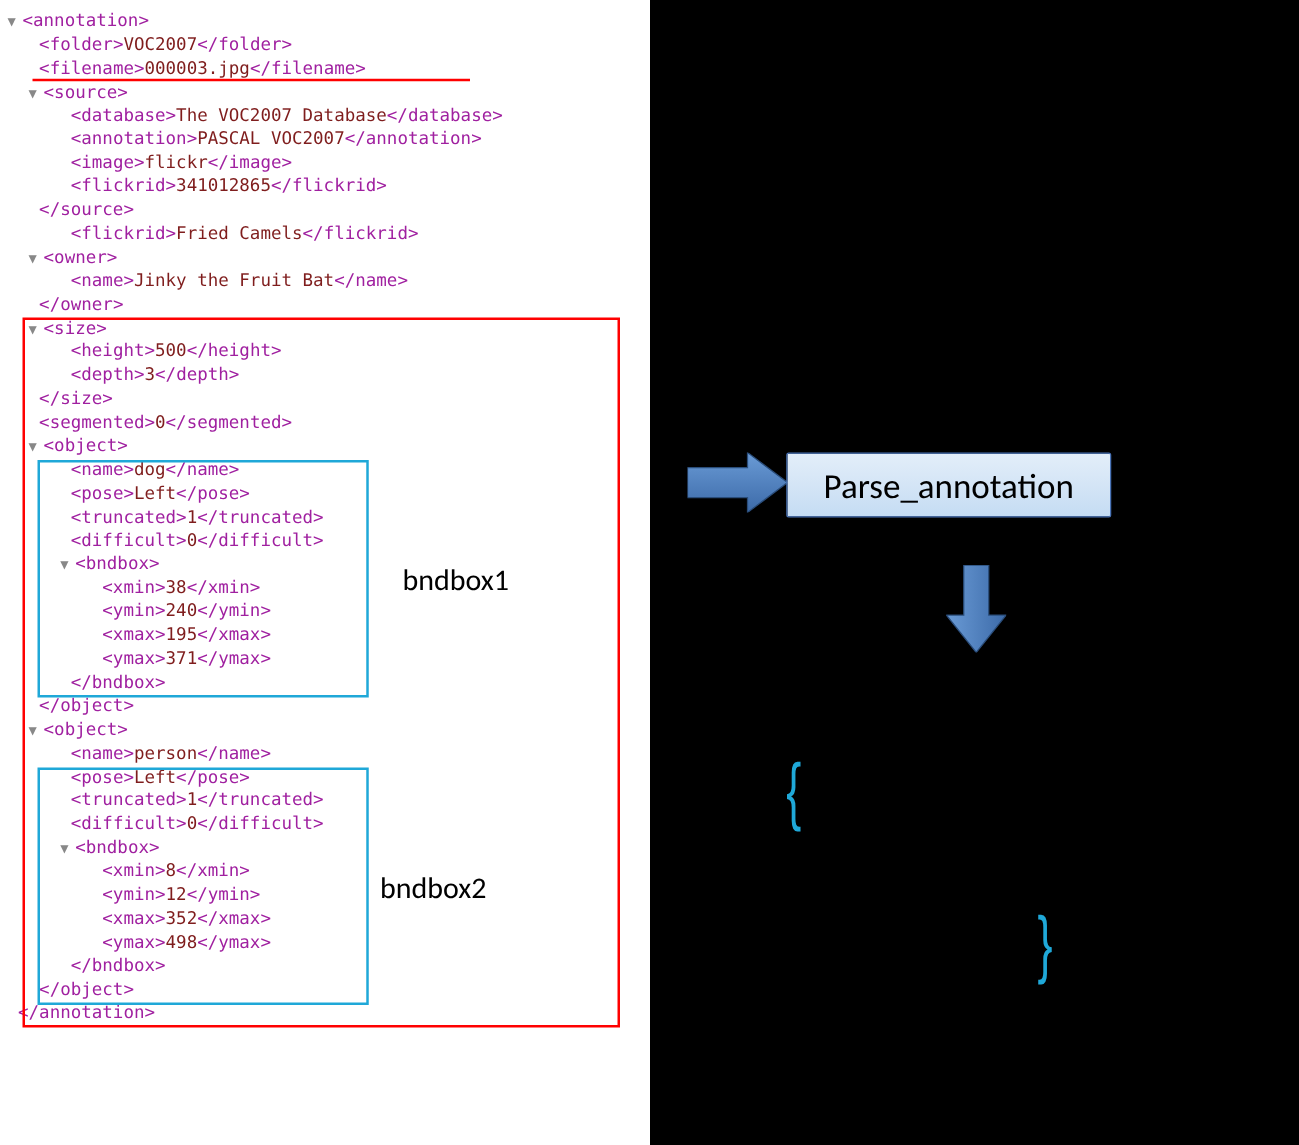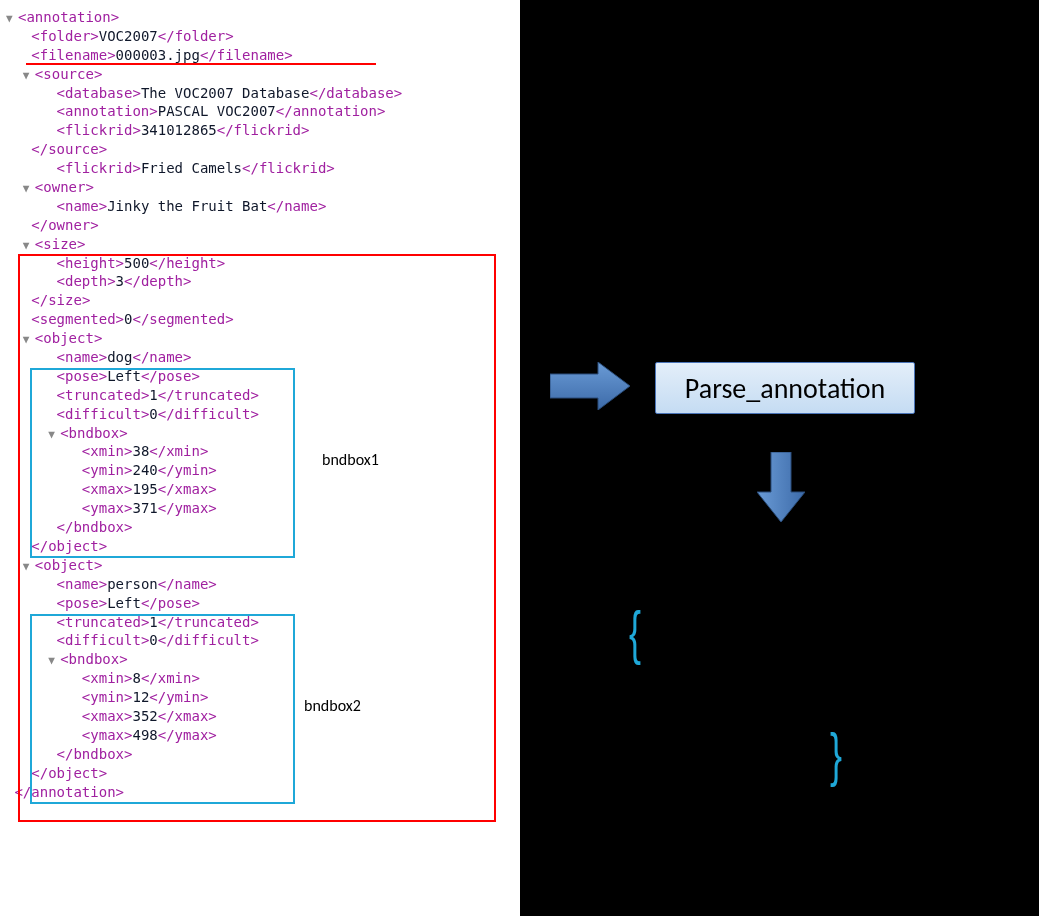--- a/index.html
+++ b/index.html
@@ -23,53 +23,53 @@
     height: 916px;
     background: #000;
     position: relative;
   }
   .xml-line {
     white-space: pre;
     line-height: 1.35;
     font-family: Consolas, monospace;
   }
   .tag { color: #a020a0; }
-  .text { color: #0f172a; }
+  .text { color: #7f1d1d; }
   .triangle { color: #888; font-size: 11px; display: inline-block; width: 12px; }
   .red-underline {
     position: absolute;
     height: 2px;
     background: red;
   }
   .red-box {
     position: absolute;
     border: 2px solid red;
   }
   .cyan-box {
     position: absolute;
     border: 2px solid #1fa8d8;
   }
   .bnd-label {
     position: absolute;
     font-family: Calibri, Arial, sans-serif;
-    font-size: 16px;
+    font-size: 24px;
     color: #000;
   }
   
   .arrow-right {
     position: absolute;
     left: 550px;
     top: 362px;
     width: 80px;
     height: 48px;
   }
   .arrow-right svg { width: 100%; height: 100%; }
   .parse-box {
     position: absolute;
-    left: 655px;
+    left: 629px;
     top: 362px;
     width: 260px;
     height: 52px;
     background: linear-gradient(to bottom, #e3eef9, #c5dcf3);
     border: 1px solid #4a74b8;
     display: flex;
     align-items: center;
     justify-content: center;
     font-family: Calibri, Arial, sans-serif;
     font-size: 28px;
@@ -106,20 +106,21 @@
 </head>
 <body>
 
 <div class="left-panel">
   <div class="xml-line"><span class="triangle">▼</span><span class="tag">&lt;<span>annotation</span>&gt;</span></div>
   <div class="xml-line">   <span class="tag">&lt;<span>folder</span>&gt;</span><span class="text">VOC2007</span><span class="tag">&lt;/<span>folder</span>&gt;</span></div>
   <div class="xml-line">   <span class="tag">&lt;<span>filename</span>&gt;</span><span class="text">000003.jpg</span><span class="tag">&lt;/<span>filename</span>&gt;</span></div>
   <div class="xml-line">  <span class="triangle">▼</span><span class="tag">&lt;<span>source</span>&gt;</span></div>
   <div class="xml-line">      <span class="tag">&lt;<span>database</span>&gt;</span><span class="text">The VOC2007 Database</span><span class="tag">&lt;/<span>database</span>&gt;</span></div>
   <div class="xml-line">      <span class="tag">&lt;<span>annotation</span>&gt;</span><span class="text">PASCAL VOC2007</span><span class="tag">&lt;/<span>annotation</span>&gt;</span></div>
+  <div class="xml-line">      <span class="tag">&lt;<span>image</span>&gt;</span><span class="text">flickr</span><span class="tag">&lt;/<span>image</span>&gt;</span></div>
   <div class="xml-line">      <span class="tag">&lt;<span>flickrid</span>&gt;</span><span class="text">341012865</span><span class="tag">&lt;/<span>flickrid</span>&gt;</span></div>
   <div class="xml-line">   <span class="tag">&lt;/<span>source</span>&gt;</span></div>
   <div class="xml-line">      <span class="tag">&lt;<span>flickrid</span>&gt;</span><span class="text">Fried Camels</span><span class="tag">&lt;/<span>flickrid</span>&gt;</span></div>
   <div class="xml-line">  <span class="triangle">▼</span><span class="tag">&lt;<span>owner</span>&gt;</span></div>
   <div class="xml-line">      <span class="tag">&lt;<span>name</span>&gt;</span><span class="text">Jinky the Fruit Bat</span><span class="tag">&lt;/<span>name</span>&gt;</span></div>
   <div class="xml-line">   <span class="tag">&lt;/<span>owner</span>&gt;</span></div>
   <div class="xml-line">  <span class="triangle">▼</span><span class="tag">&lt;<span>size</span>&gt;</span></div>
   <div class="xml-line">      <span class="tag">&lt;<span>height</span>&gt;</span><span class="text">500</span><span class="tag">&lt;/<span>height</span>&gt;</span></div>
   <div class="xml-line">      <span class="tag">&lt;<span>depth</span>&gt;</span><span class="text">3</span><span class="tag">&lt;/<span>depth</span>&gt;</span></div>
   <div class="xml-line">   <span class="tag">&lt;/<span>size</span>&gt;</span></div>

